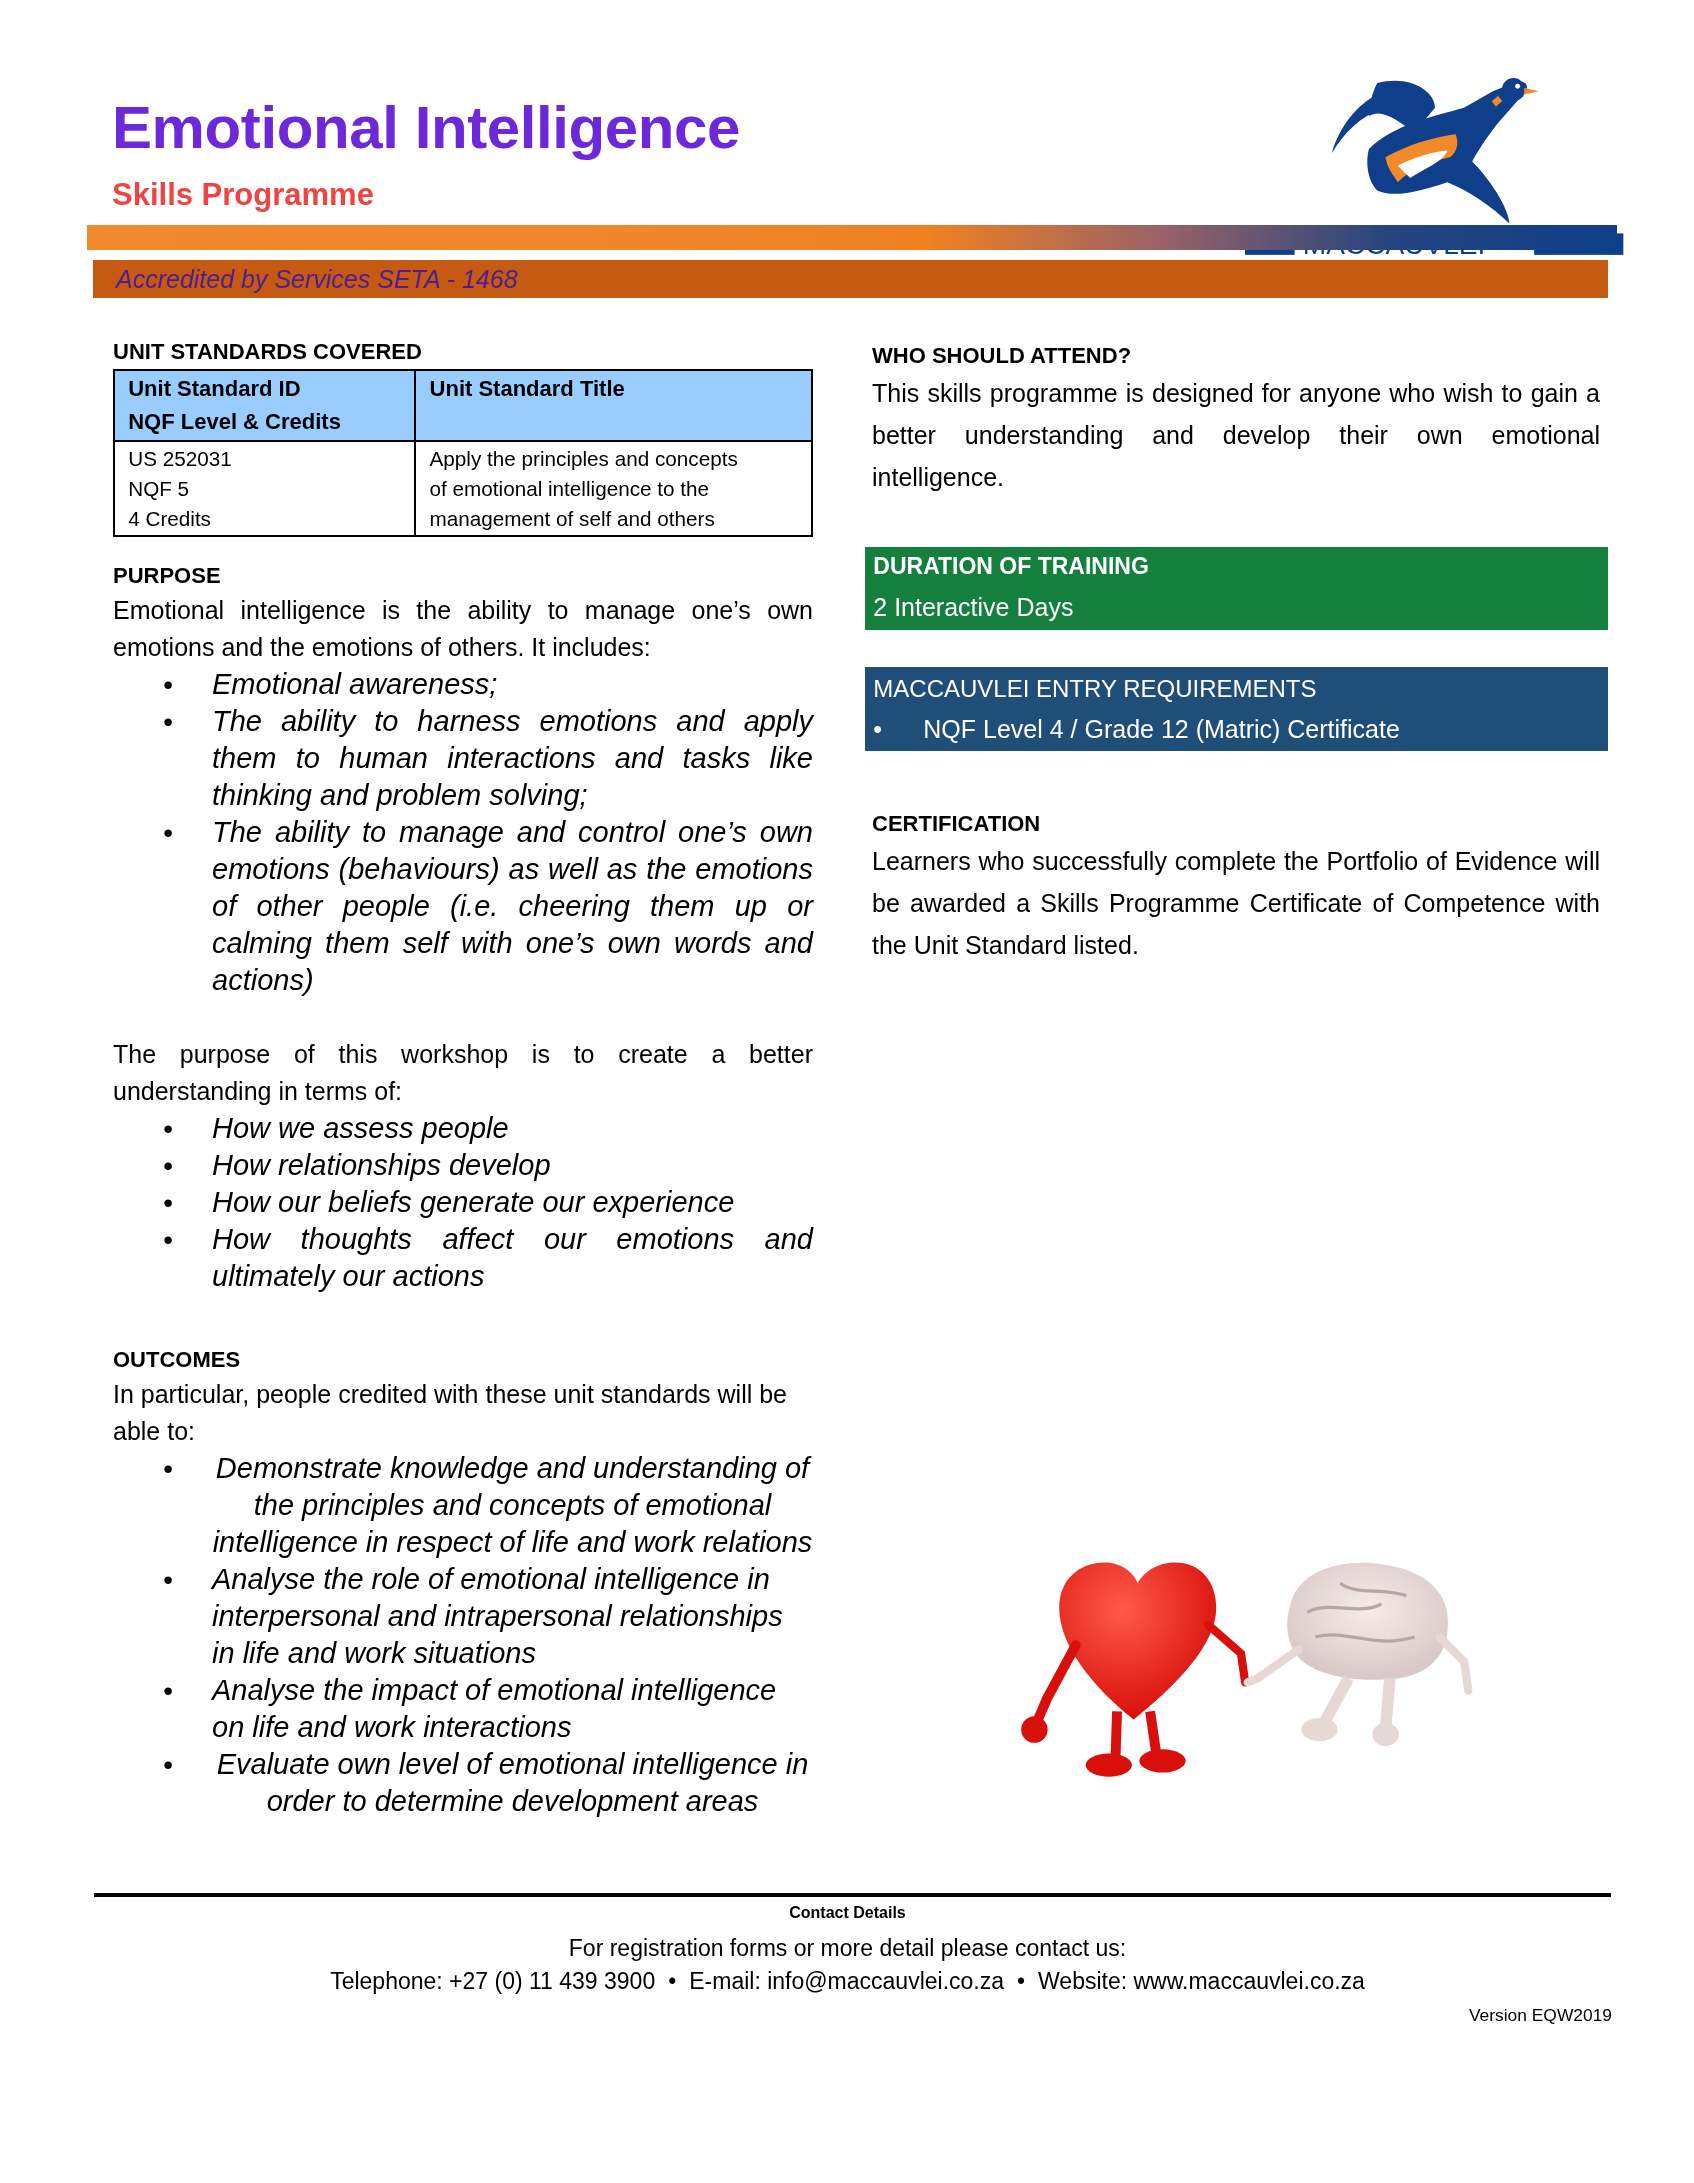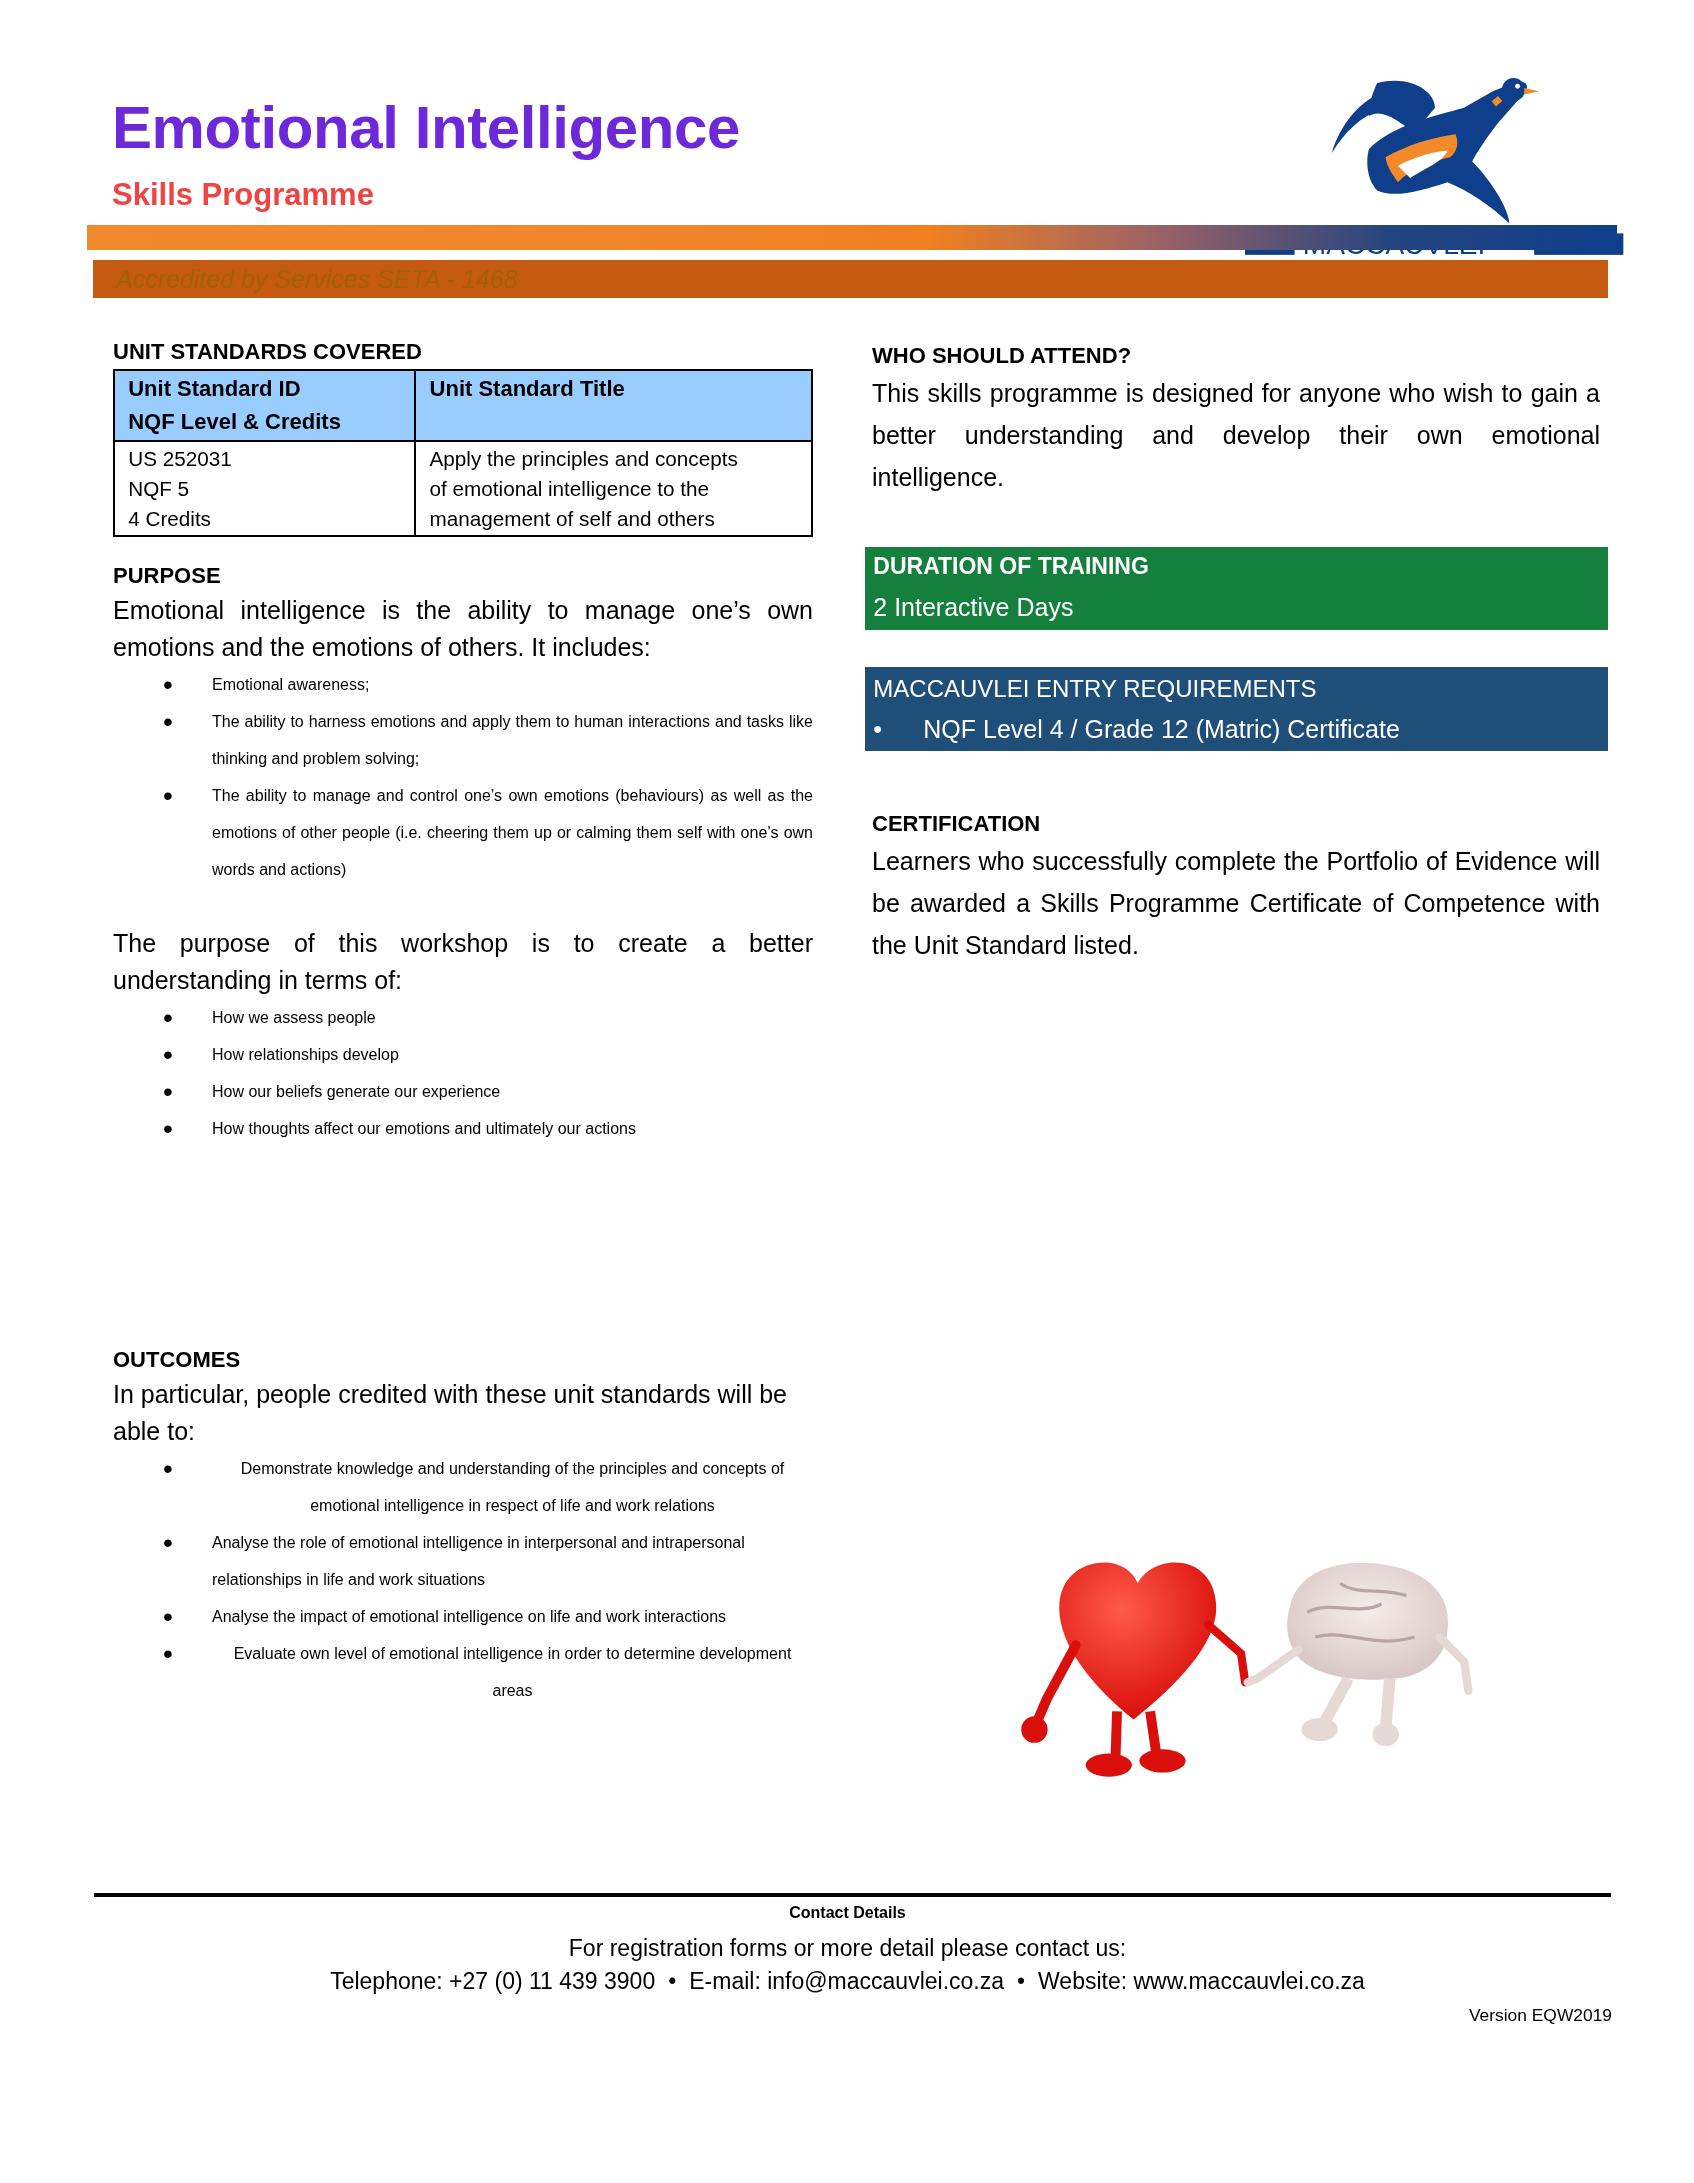--- a/index.html
+++ b/index.html
@@ -6,38 +6,38 @@
   body { width:1695px; height:2183px; position:relative; overflow:hidden;
          font-family:"Liberation Sans", "DejaVu Sans", sans-serif; color:#000; }
   .abs { position:absolute; }
 
   
   .title { left:112px; top:98px; font-size:60px; font-weight:bold; color:#6d28d9; letter-spacing:-0.4px; line-height:1; }
   .subtitle { left:112px; top:179px; font-size:31px; font-weight:bold; color:#ef4444; line-height:1; }
   .gradient-bar { left:87px; top:225px; width:1530px; height:25px;
     background:linear-gradient(to right, #f08a2c 0%, #f2852a 40%, #f08020 55%, #9b6266 70%, #25457f 85%, #0f3e8a 100%); }
   .accred-bar { left:93px; top:260px; width:1515px; height:38px; background:#c55a11; }
-  .accred-text { left:116px; top:266px; font-size:25px; font-style:italic; color:#a16207; line-height:1.1; }
+  .accred-text { left:116px; top:266px; font-size:25px; font-style:italic; color:#4c1d95; line-height:1.1; }
 
   
   .logo { left:1245px; top:58px; width:380px; height:207px; background:#fff; }
   .logo svg { width:100%; height:100%; }
 
   
   .col-left { left:113px; width:700px; }
   .h-section { font-size:22px; font-weight:bold; line-height:1.2; }
   .body-text { font-size:25px; line-height:37px; text-align:justify; }
   table.us { border-collapse:collapse; width:700px; font-size:20.7px; }
   table.us th, table.us td { border:2.5px solid #000; vertical-align:top; text-align:left; padding:1.7px 13.2px; }
   table.us th { background:#99ccff; font-weight:bold; font-size:22px; line-height:33px; }
   table.us td { line-height:30px; }
   table.us .c1 { width:273px; }
 
   ul.bullets { list-style:none; margin:0; padding:0; }
-  ul.bullets li { position:relative; padding-left:99px; font-size:16px; line-height:37px; text-align:justify; }
+  ul.bullets li { position:relative; padding-left:99px; font-size:29px; line-height:37px; text-align:justify;font-style:italic; }
   ul.bullets li::before { content:"\2022"; position:absolute; left:50px; top:0; font-size:28px; }
 
   
   .col-right { left:872px; width:728px; }
   .box-orange { left:865px; top:547px; width:743px; height:83px; background:#15803d; color:#fff; }
   .box-blue { left:865px; top:667px; width:743px; height:84px; background:#1f4e79; color:#fff; }
   .box-title { position:absolute; left:8.3px; font-size:25px; line-height:1; }
   .box-line { position:absolute; left:8.3px; font-size:25px; line-height:1; }
 
   

